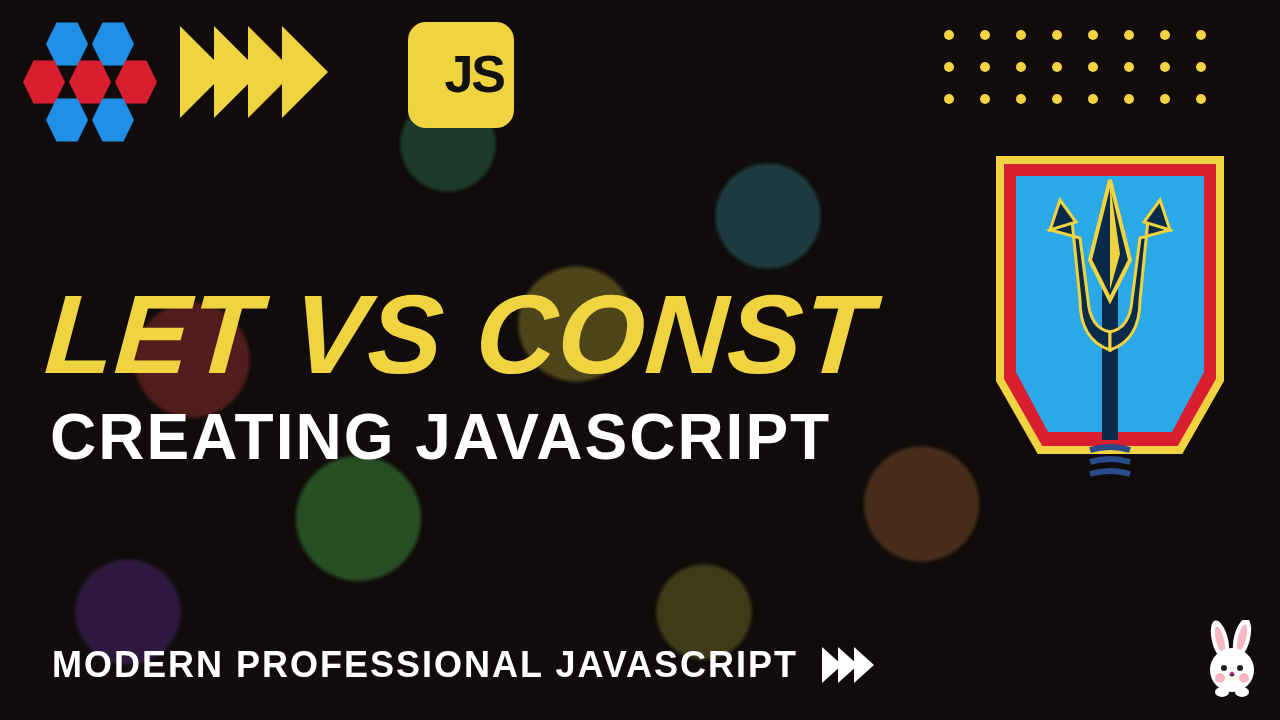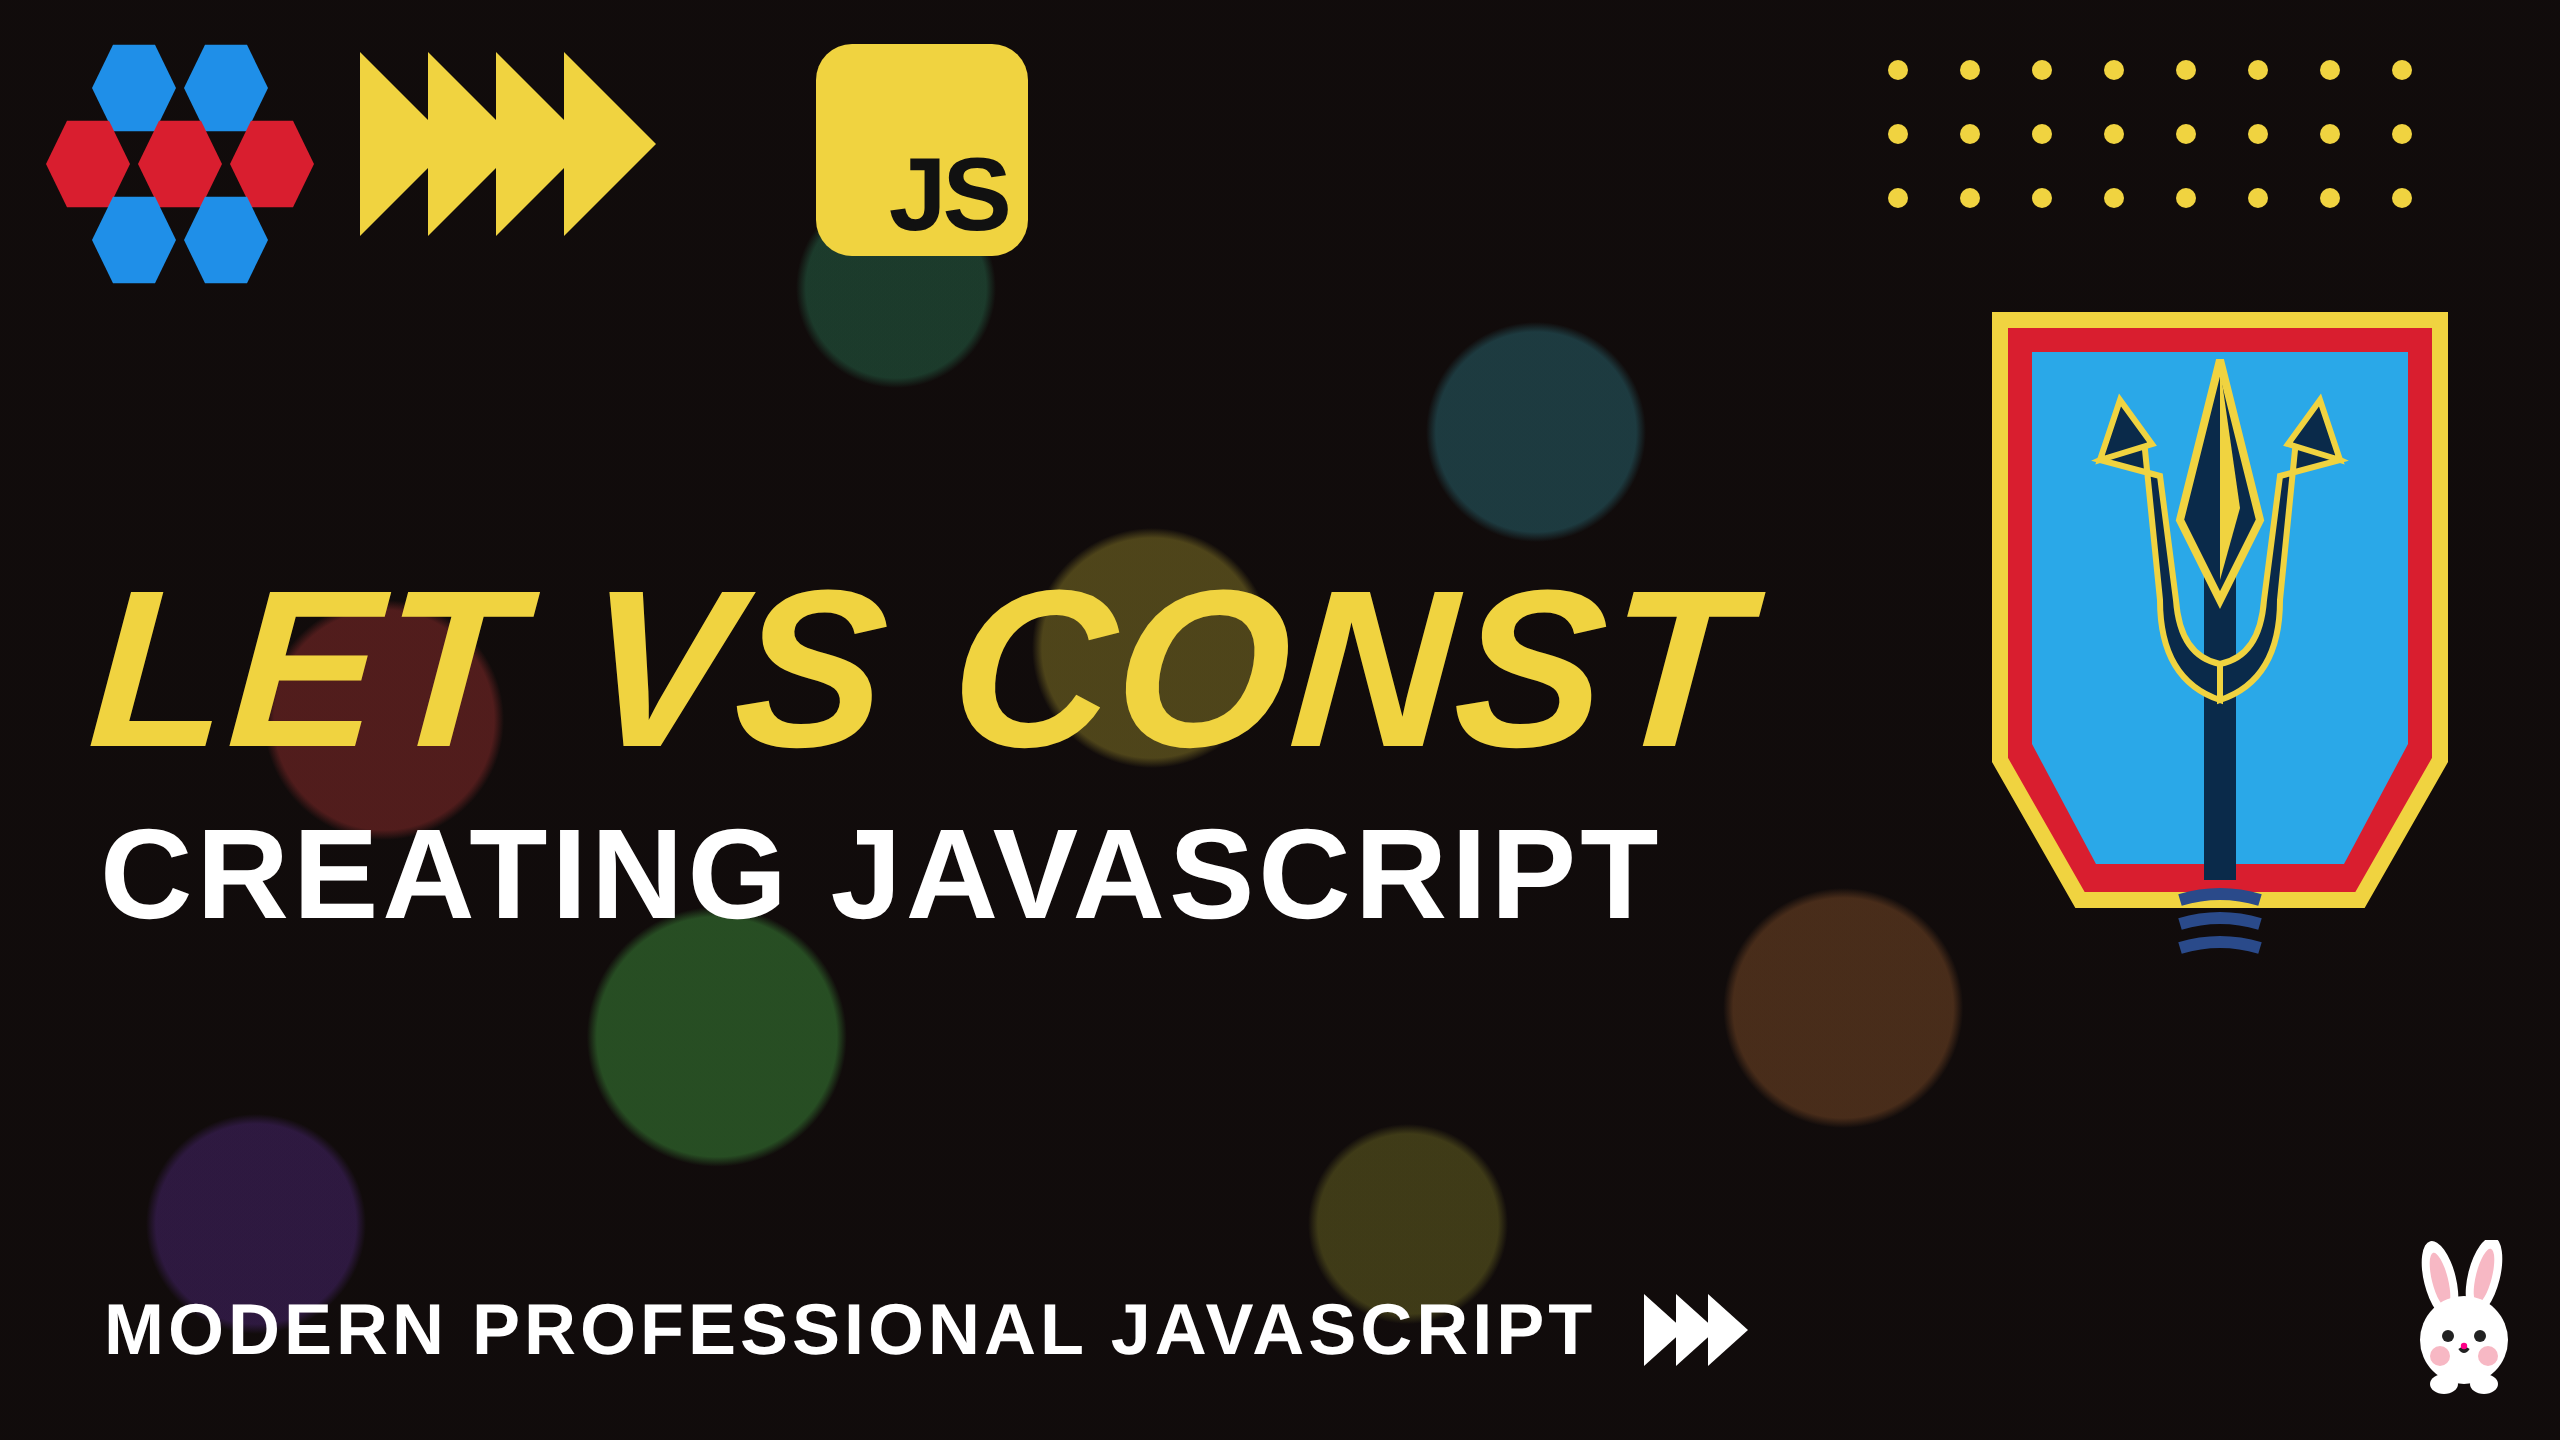--- a/index.html
+++ b/index.html
@@ -56,21 +56,21 @@
     border-top:46px solid transparent;
     border-bottom:46px solid transparent;
     border-left:14px solid rgba(0,0,0,0);
   }
 
   
   .js-badge {
     position: absolute; top: 22px; left: 408px;
     width: 106px; height: 106px; border-radius: 18px;
     background: #f0d340; display: flex; align-items: flex-end; justify-content: flex-end;
-    padding: 6px 10px 0 6px;
+    padding: 6px 10px 24px 6px;
     font-weight: 900; font-size: 52px; color: #111; letter-spacing: -2px;
   }
 
   
   .dot-grid { position: absolute; top: 30px; right: 48px; display: grid; grid-template-columns: repeat(8, 36px); grid-template-rows: repeat(3, 32px); }
   .dot-grid span { width: 10px; height: 10px; border-radius: 50%; background: #f0d340; }
 
   
   .headline {
     position: absolute; top: 270px; left: 46px;

